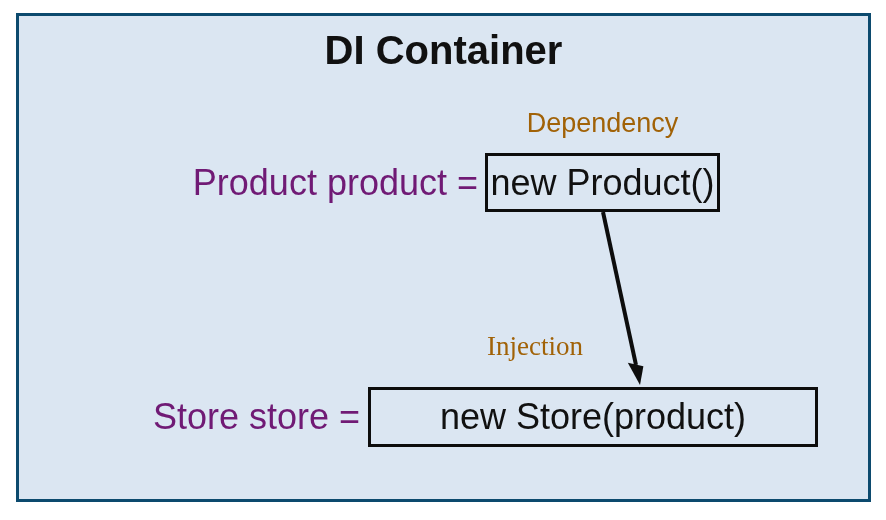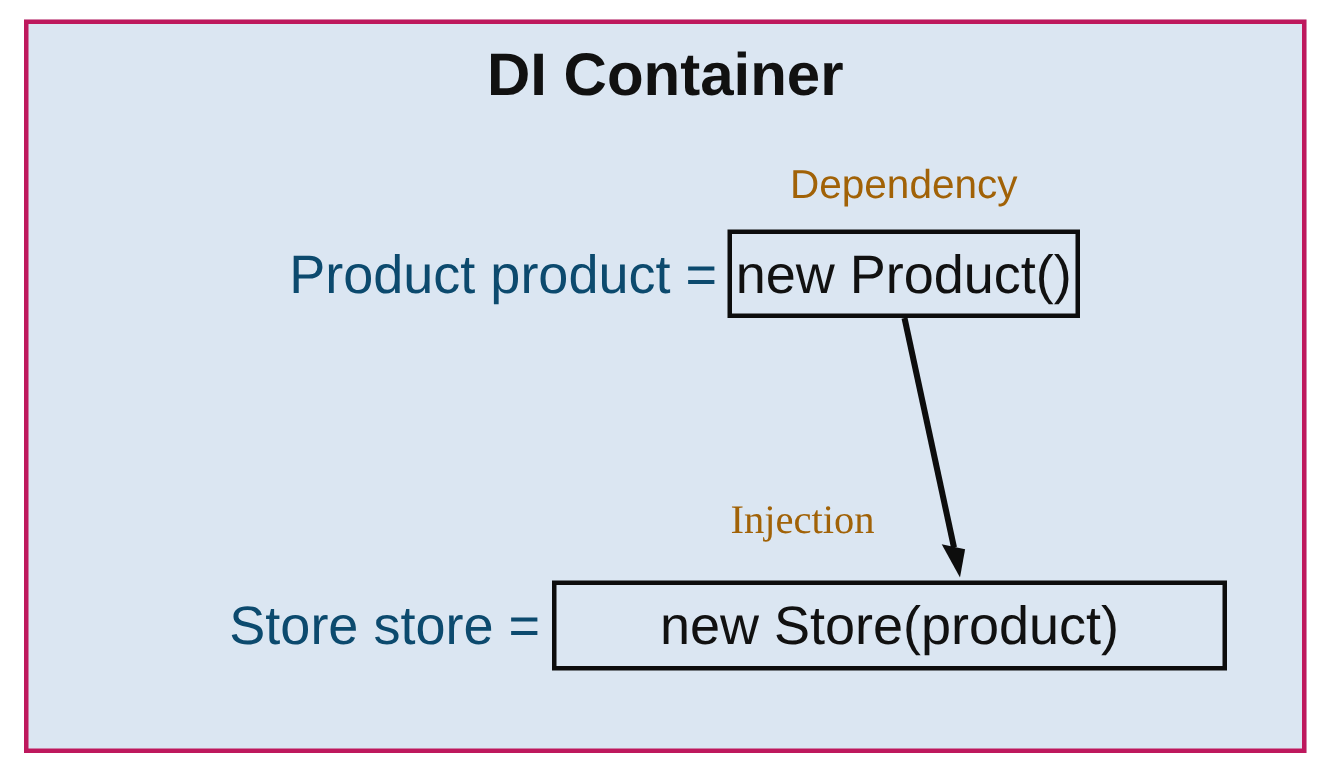--- a/index.html
+++ b/index.html
@@ -8,21 +8,21 @@
     background: #ffffff;
     font-family: "Liberation Sans", sans-serif;
     position: relative;
     overflow: hidden;
   }
   .frame {
     position: absolute;
     left: 16px; top: 13px;
     width: 855px; height: 489px;
     background: #dbe6f2;
-    border: 3px solid #be185d;
+    border: 3px solid #0c4a6e;
     box-sizing: border-box;
   }
   .title {
     position: absolute;
     left: 0; right: 0; top: 12px;
     text-align: center;
     font-size: 40px;
     font-weight: 700;
     color: #111111;
   }
@@ -39,21 +39,21 @@
     text-align: center;
   }
   .injection-label {
     left: 468px; top: 315px; font-family: Liberation Serif, serif;
   }
   .prefix {
     position: absolute;
     display: flex;
     align-items: center;
     justify-content: flex-end;
-    color: #0c4a6e;
+    color: #701a75;
     font-size: 36px;
     white-space: nowrap;
   }
   .product-prefix { top: 137px; right: 390px; height: 59px; }
   .store-prefix   { top: 371px; right: 508px; height: 60px; }
   .codebox {
     position: absolute;
     display: flex;
     align-items: center;
     justify-content: center;

